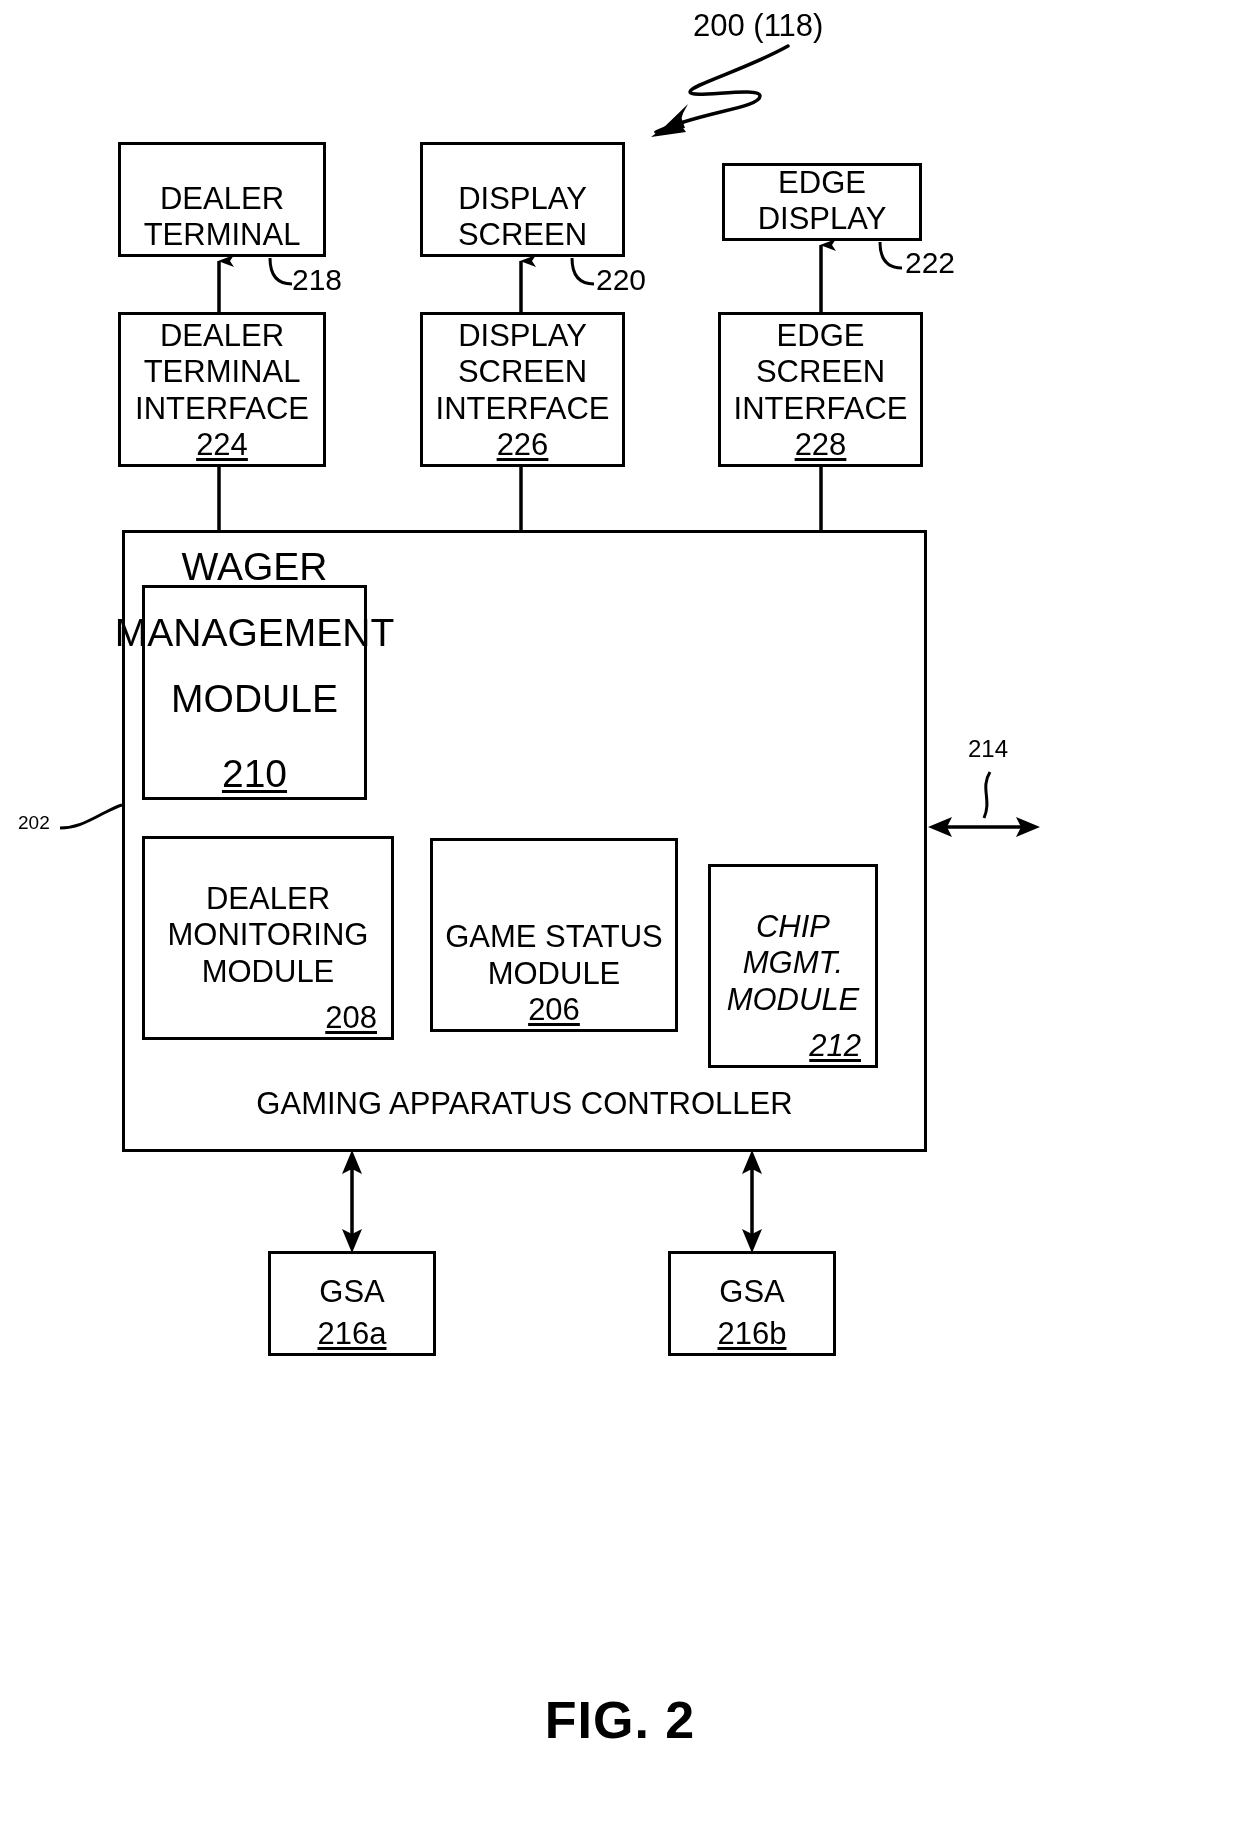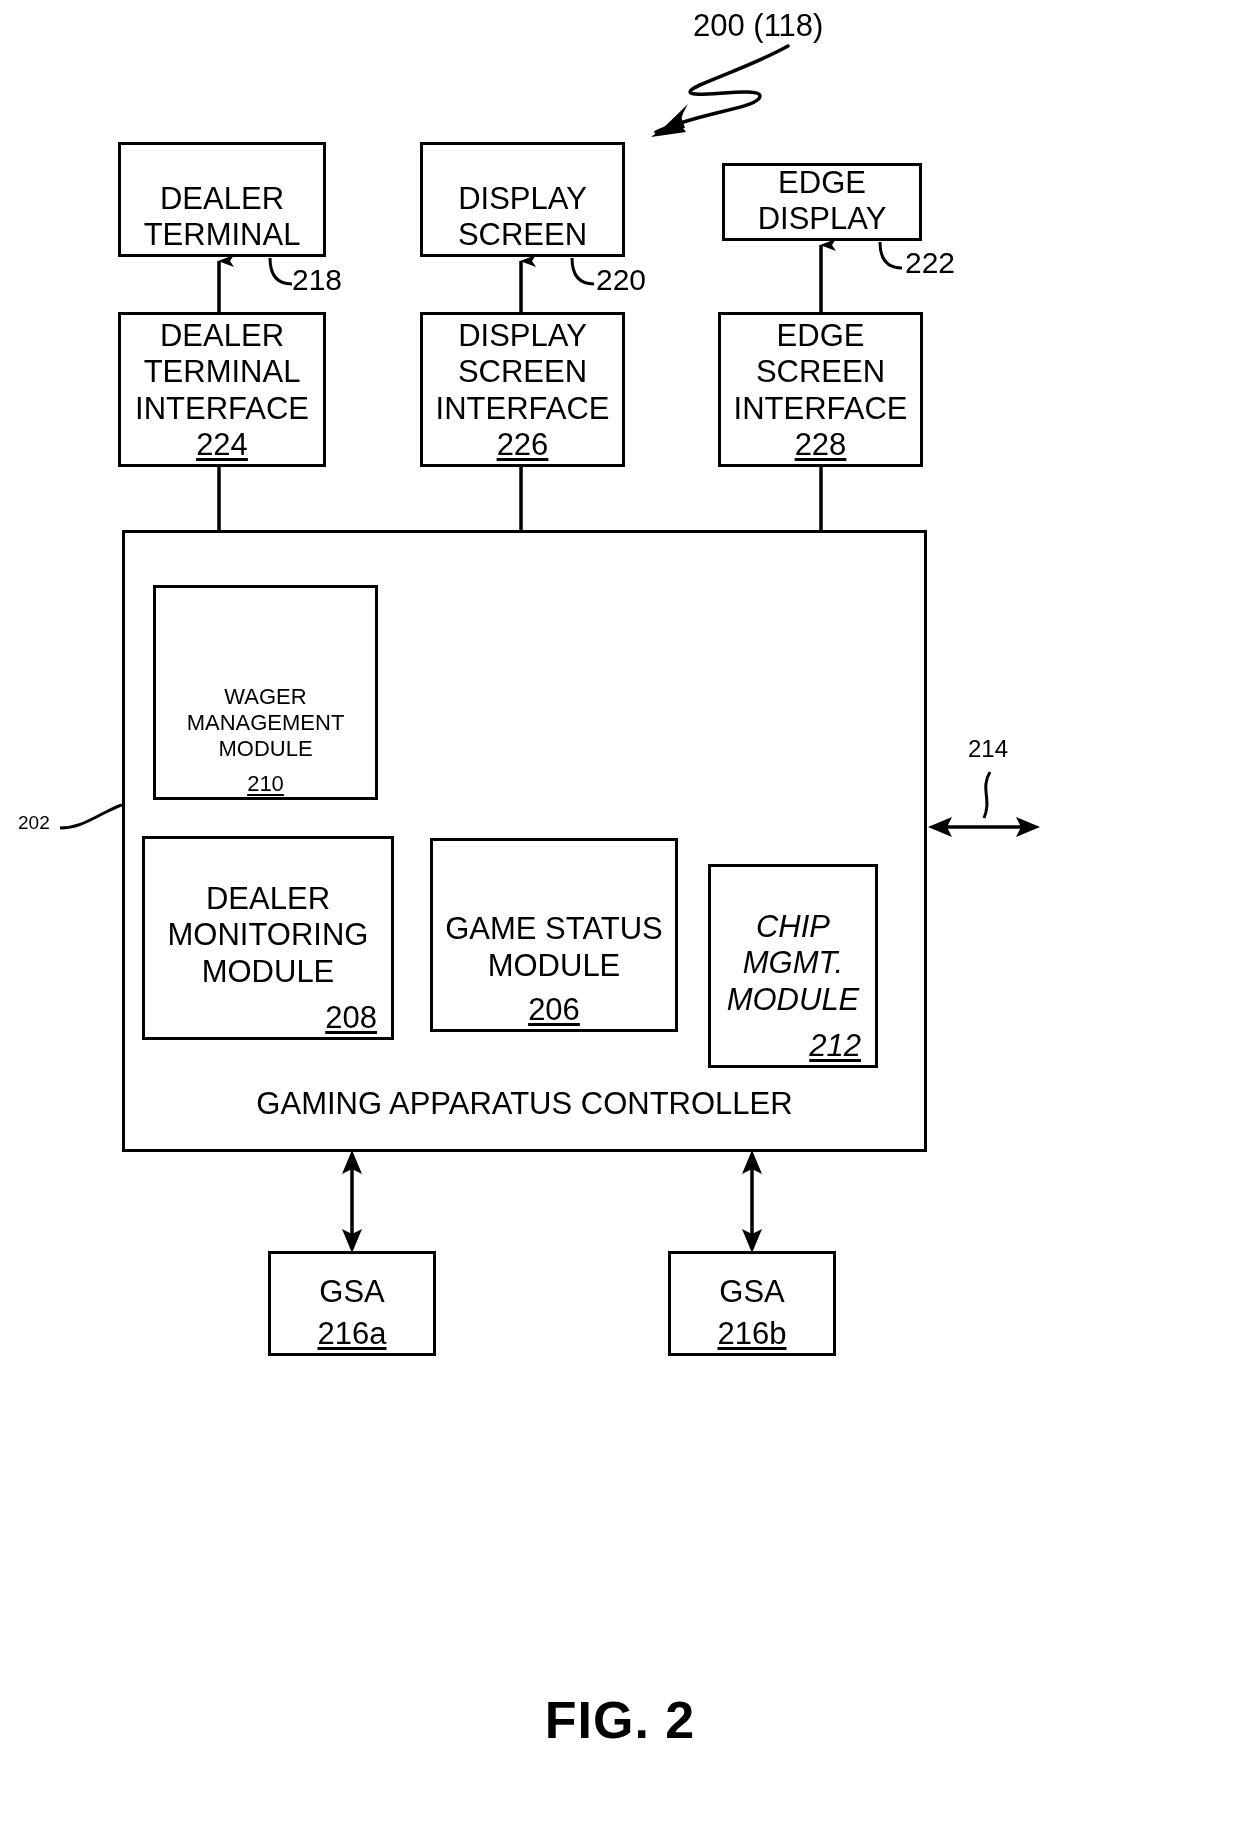--- a/index.html
+++ b/index.html
@@ -105,39 +105,39 @@
   </div>
 
   <div class="box" style="left:122px; top:530px; width:805px; height:622px; justify-content:flex-end; font-size:0;"></div>
 
   <div class="freetext" style="left:18px; top:812px; font-size:19px;">202</div>
 
   <div class="freetext" style="left:968px; top:735px; font-size:24px;">214</div>
 
   <div class="freetext" style="left:122px; top:1086px; width:805px; text-align:center; font-size:31px;">GAMING APPARATUS CONTROLLER</div>
 
-  <div class="box" style="left:153px; top:585px; width:225px; height:215px; font-size:22px;">
+  <div class="box" style="left:142px; top:585px; width:225px; height:215px; font-size:39px;gap:20px;">
     <span class="ln">WAGER</span>
     <span class="ln">MANAGEMENT</span>
     <span class="ln">MODULE</span>
     <span class="ln ref-u" style="margin-top:9px;">210</span>
   </div>
 
 
   <div class="box" style="left:142px; top:836px; width:252px; height:204px; font-size:31px;">
     <span class="ln">DEALER</span>
     <span class="ln">MONITORING</span>
     <span class="ln">MODULE</span>
     <span class="ln ref-u numright" style="margin-top:10px;">208</span>
   </div>
 
   <div class="box" style="left:430px; top:838px; width:248px; height:194px; font-size:31px;">
     <span class="ln">GAME STATUS</span>
     <span class="ln">MODULE</span>
-    <span class="ln ref-u" style="margin-top:8px;">206</span>
+    <span class="ln ref-u" style="margin-top:0;">206</span>
   </div>
 
   <div class="box" style="left:708px; top:864px; width:170px; height:204px; font-size:31px;font-style:italic;">
     <span class="ln">CHIP</span>
     <span class="ln">MGMT.</span>
     <span class="ln">MODULE</span>
     <span class="ln ref-u numright" style="margin-top:10px;">212</span>
   </div>
 
   <div class="box" style="left:268px; top:1251px; width:168px; height:105px; font-size:31px;">

